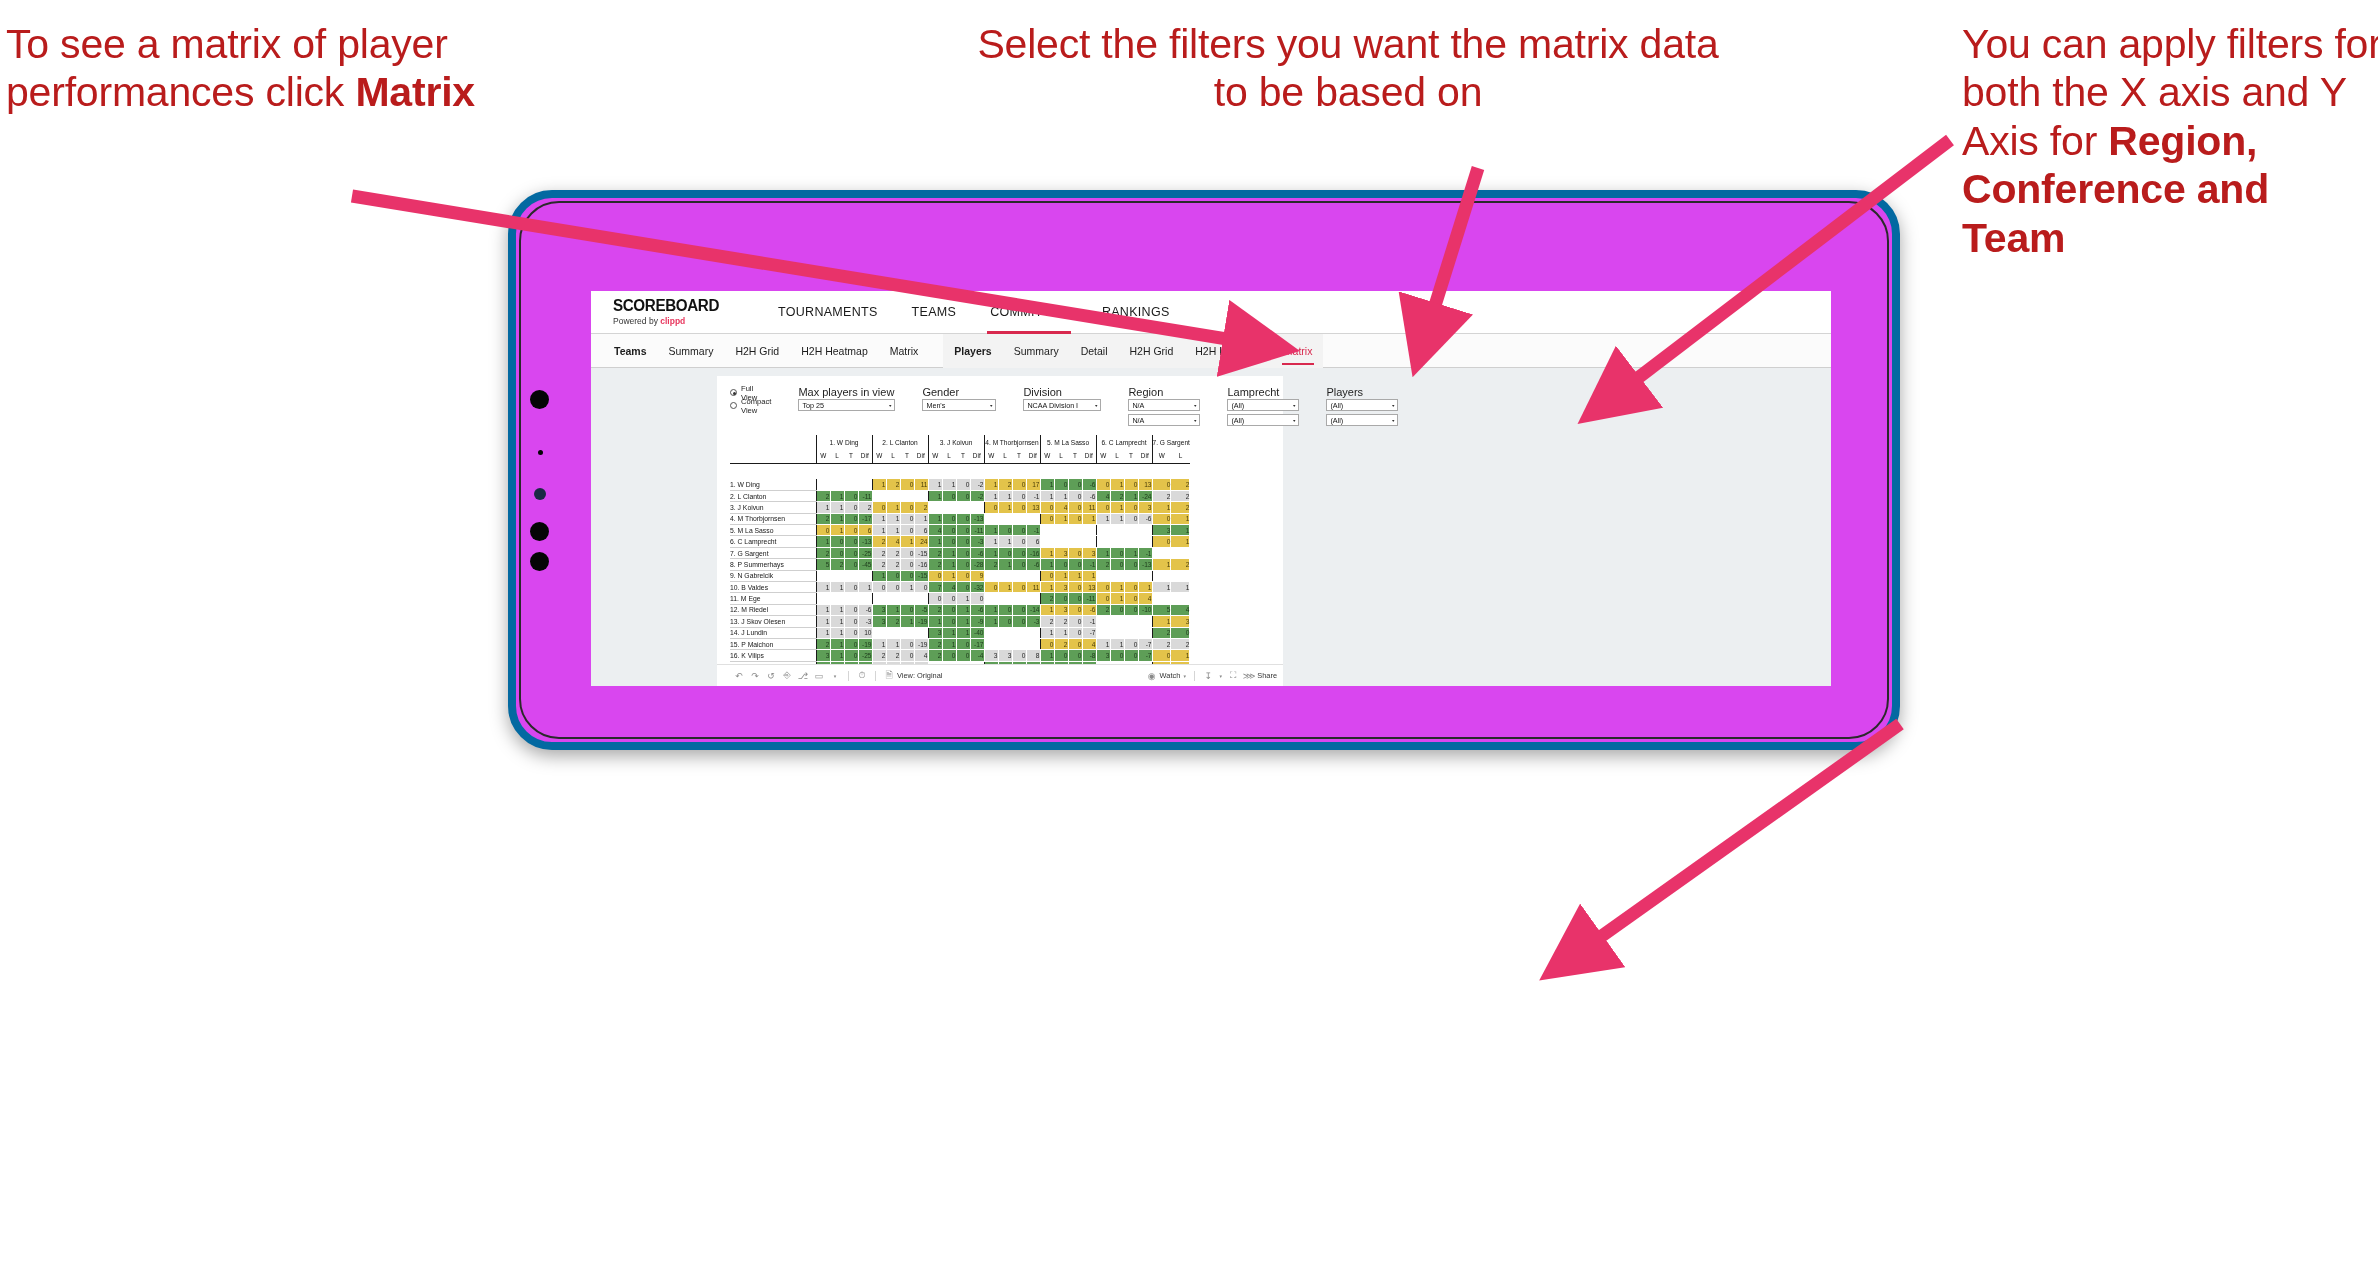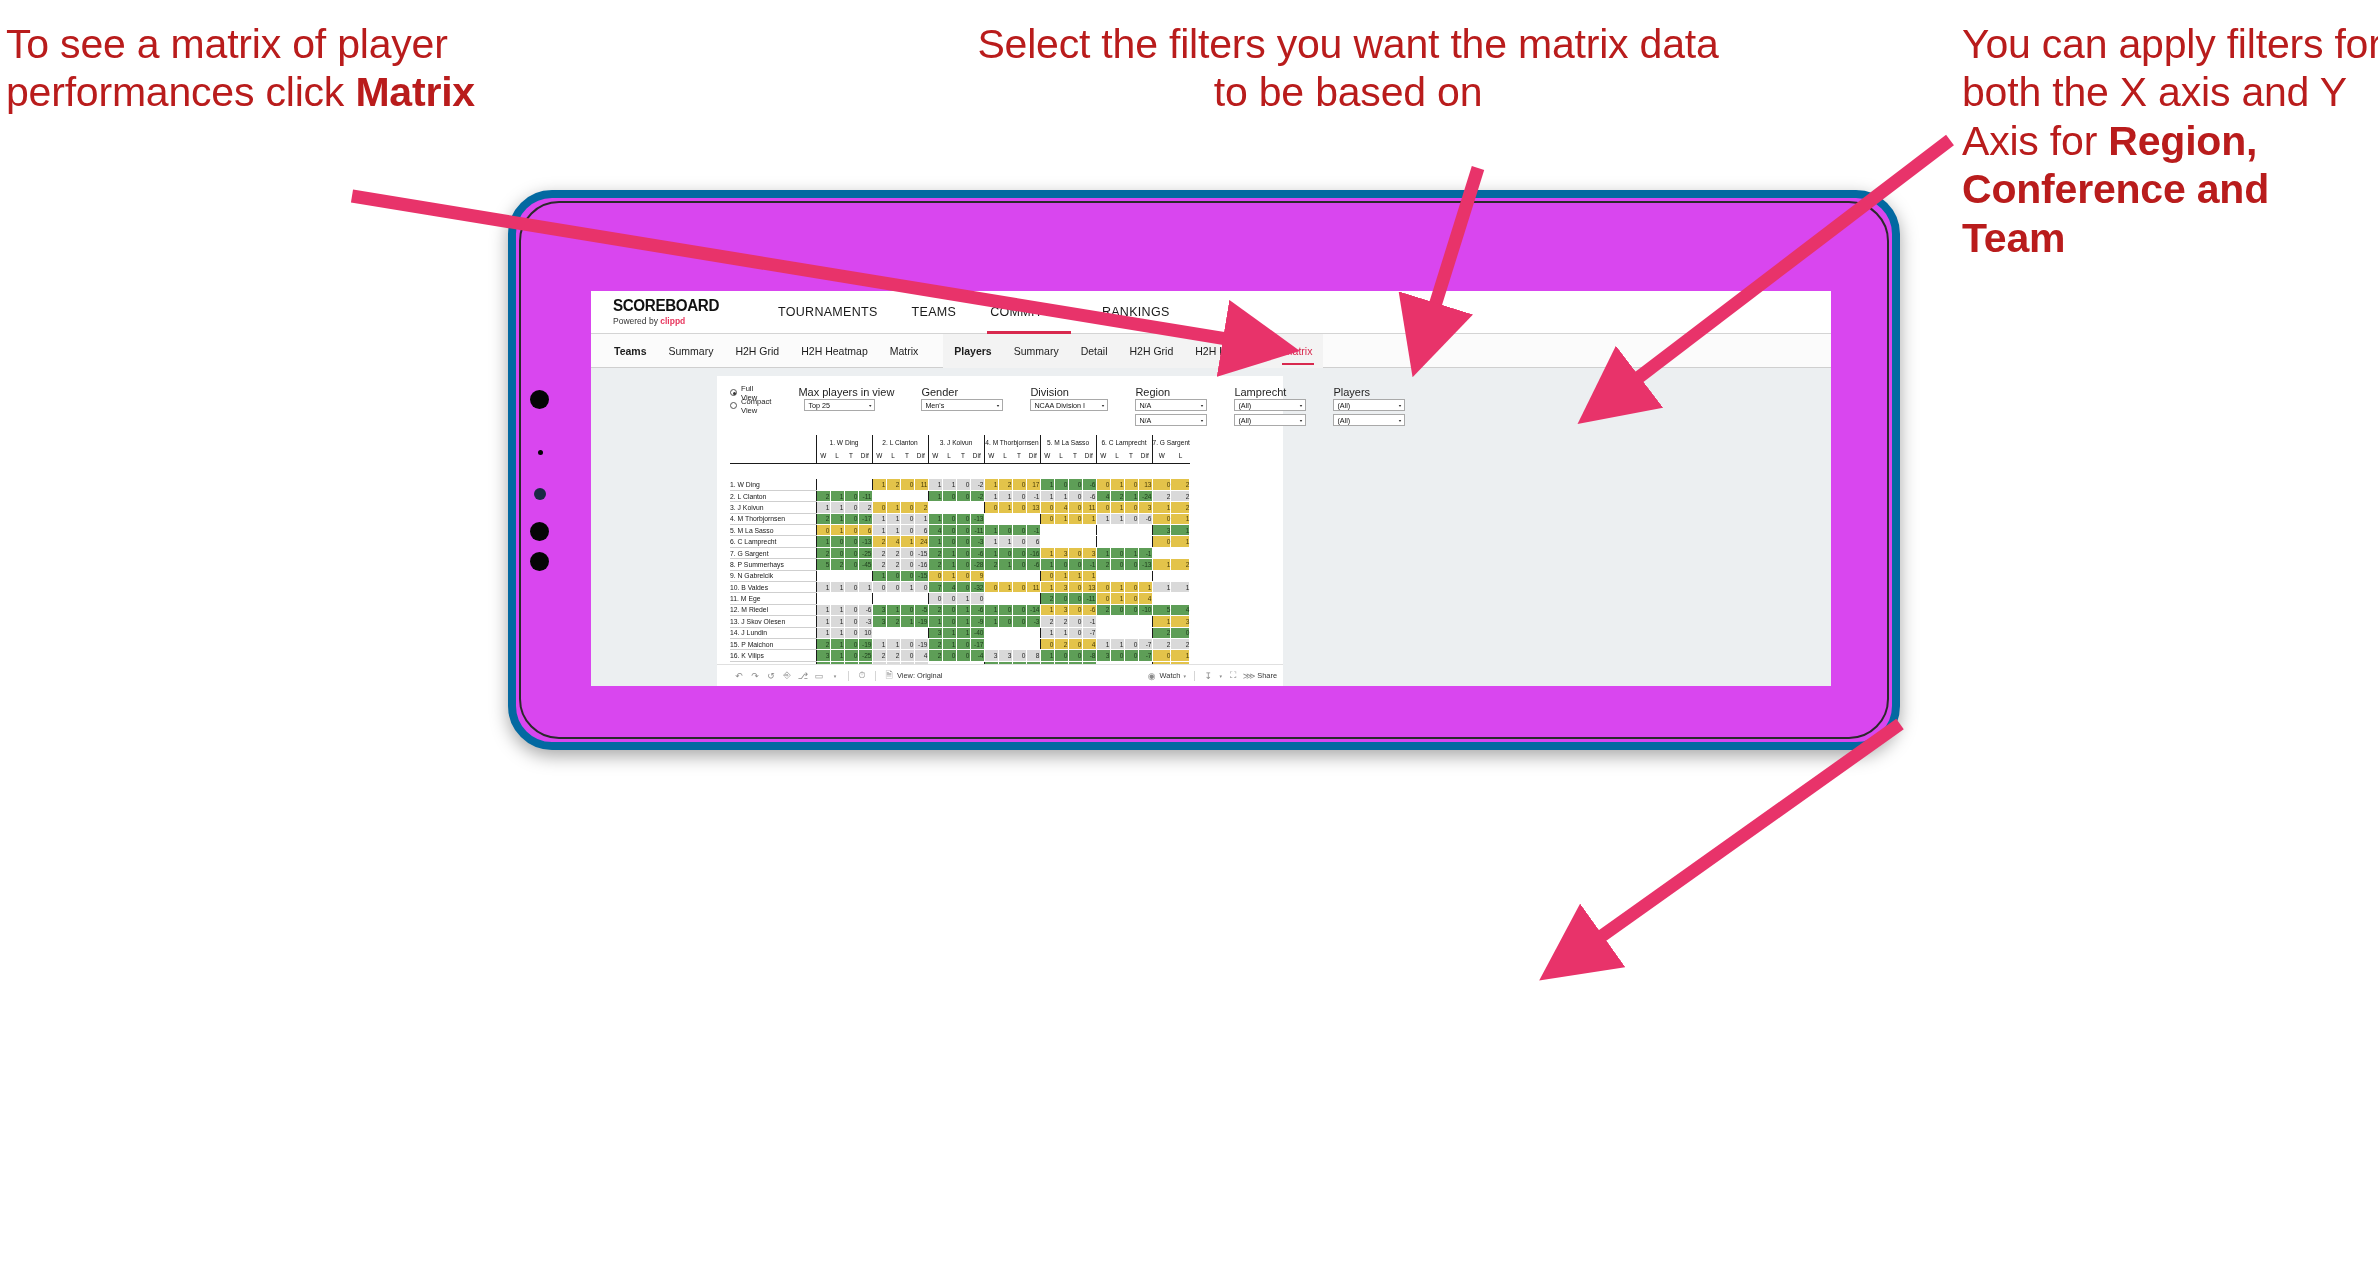--- a/index.html
+++ b/index.html
@@ -110,22 +110,22 @@
   #filters { display:flex; padding: 10px 0 0 13px; gap: 18px; font-size:7.6px; color:#1c1c1c; }
   .fcol { margin-right: 9px; }
   .fcol .flabel { font-size:11px; color:#1f1f1f; margin-bottom:3px; height:10px; white-space:nowrap; }
   .sel {
     border:1px solid #a9a9a9; background:#fff; height:12px;
     display:flex; align-items:center; justify-content:space-between;
     padding: 0 3px 0 3px; font-size:7.2px; color:#111; margin-bottom:3px;
   }
   .sel .caret { font-size:5px; color:#333; transform: scaleY(0.8); }
   .w-view  { width: 64px; }
-  .w-max   { width: 71px; margin-left: 6px; }
-  .w-gen   { width: 82px; }
+  .w-max   { width: 97px; }
+  .w-gen   { width: 74px; }
   .w-div   { width: 78px; }
   .w-reg   { width: 72px; }
   .w-conf  { width: 72px; }
   .w-play  { width: 72px; }
   .radio-row { display:flex; align-items:center; gap:4px; height:13px; font-size:7.6px; }
   .radio {
     width:7px; height:7px; border:1px solid #555; border-radius:50%;
     position:relative; flex:none; background:#fff;
   }
   .radio.on::after{

